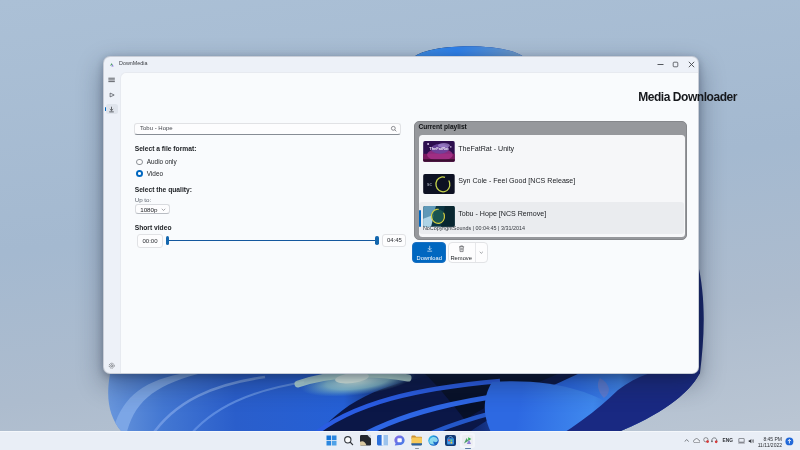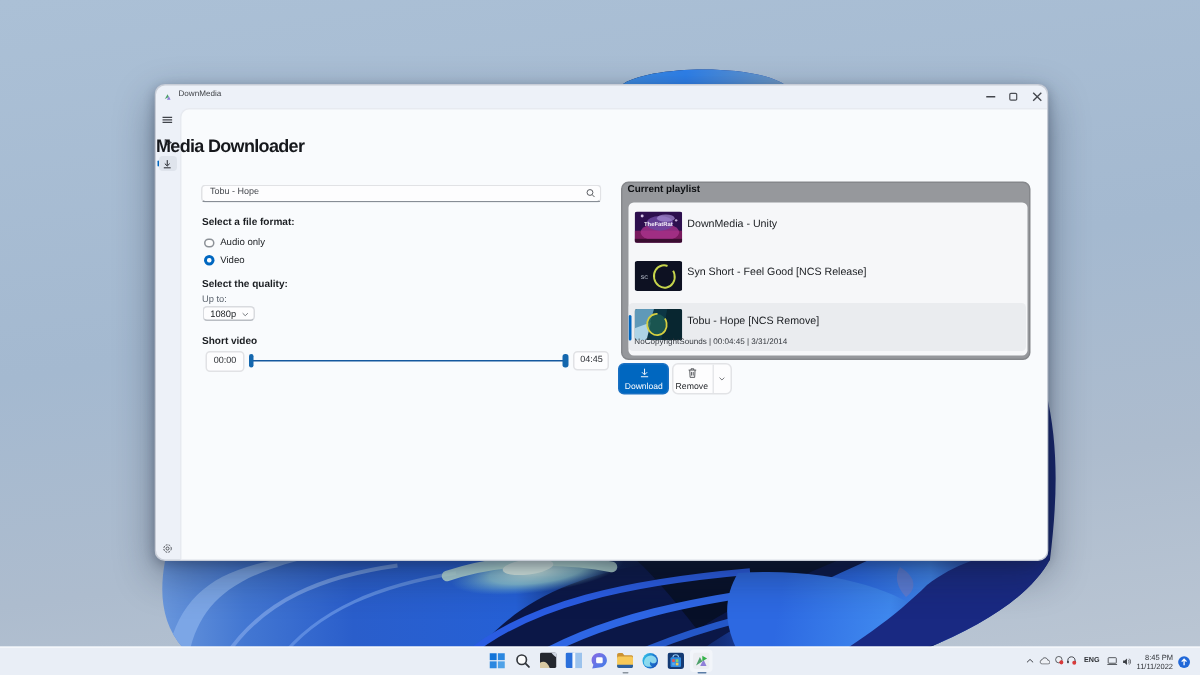--- a/index.html
+++ b/index.html
@@ -12,21 +12,21 @@
     background:#edf1f8; border-radius:7px;
     box-shadow:0 10px 26px rgba(20,30,50,0.40), 0 2px 7px rgba(20,30,50,0.28);
     border:1px solid rgba(125,135,150,0.33); }
   #content { position:absolute; left:16px; top:14.5px; right:0; bottom:0;
     background:#f9fbfd; border-top-left-radius:6px;
     border-bottom-right-radius:6px; border-bottom-left-radius:0;
     border-top:1px solid #e7eaf0; border-left:1px solid #e7eaf0; }
   .tb-title { position:absolute; left:15px; top:3.4px; font-size:5.4px; color:#3c3f44; }
   .capbtn { position:absolute; top:0; width:15px; height:15px; color:#43464c;
     text-align:center; }
-  h1 { position:absolute; left:0; top:33.4px; width:633px; text-align:left;
+  h1 { position:absolute; left:0; top:33.4px; width:633px; text-align:right;
        font-size:12px; font-weight:bold; color:#16181c; letter-spacing:-0.45px; }
   .box { position:absolute; background:#fdfdfe; border:1px solid #e1e2e5; border-radius:3px; }
   .lbl { position:absolute; font-size:6.7px; font-weight:bold; color:#1b1e22; white-space:nowrap; }
   .txt { position:absolute; font-size:6.3px; color:#1b1e22; white-space:nowrap; }
 </style>
 </head>
 <body>
 <div id="desktop">
   <svg id="wall" width="800" height="450" viewBox="0 0 800 450">
     <defs>
@@ -197,22 +197,22 @@
           <text x="4" y="12.4" font-family="Liberation Sans" font-size="3.6" fill="#9aa0ae" font-weight="bold">SC</text>
         </svg>
         <svg class="abs" style="left:4.2px; top:71.6px; border-radius:2px;" width="31.9" height="20.7" viewBox="0 0 32 21">
           <rect width="32" height="21" fill="#0c3644"></rect>
           <path d="M0 0 L13 0 L7 21 L0 21 Z" fill="#5f99b8"></path>
           <path d="M0 13 L11 9 L8 21 L0 21 Z" fill="#aed4e6"></path>
           <path d="M22 0 L32 0 L32 21 L18 21 Z" fill="#082630"></path>
           <ellipse cx="15" cy="10.5" rx="6.6" ry="7.2" fill="#1d5a52" opacity="0.85"></ellipse>
           <ellipse cx="15" cy="10.5" rx="6.6" ry="7.2" fill="none" stroke="#d6cf40" stroke-width="1.2" transform="rotate(-10 15 10.5)" stroke-dasharray="34 6"></ellipse>
         </svg>
-        <div class="abs" style="left:39.5px; top:10.3px; font-size:7.1px; color:#191c20; white-space:nowrap;">DownMedia - Unity</div>
-        <div class="abs" style="left:39.5px; top:42.6px; font-size:7.1px; color:#191c20; white-space:nowrap;">Syn Short - Feel Good [NCS Release]</div>
+        <div class="abs" style="left:39.5px; top:10.3px; font-size:7.1px; color:#191c20; white-space:nowrap;">TheFatRat - Unity</div>
+        <div class="abs" style="left:39.5px; top:42.6px; font-size:7.1px; color:#191c20; white-space:nowrap;">Syn Cole - Feel Good [NCS Release]</div>
         <div class="abs" style="left:39.5px; top:75.3px; font-size:7.1px; color:#191c20; white-space:nowrap;">Tobu - Hope [NCS Remove]</div>
         <div class="abs" style="left:4.2px; top:90.6px; font-size:5.4px; color:#33373d; white-space:nowrap;">NoCopyrightSounds | 00:04:45 | 3/31/2014</div>
       </div>
     </div>
   </div>
 
   <div class="abs" style="left:0; top:430.6px; width:800px; height:19.4px; background:#e9eef6; border-top:0.6px solid #f4f7fb;"></div>
 
   <svg class="abs" style="left:325.5px; top:435px;" width="11" height="11" viewBox="0 0 11 11">
     <rect x="0.5" y="0.5" width="4.6" height="4.6" fill="#1273d8"></rect>

